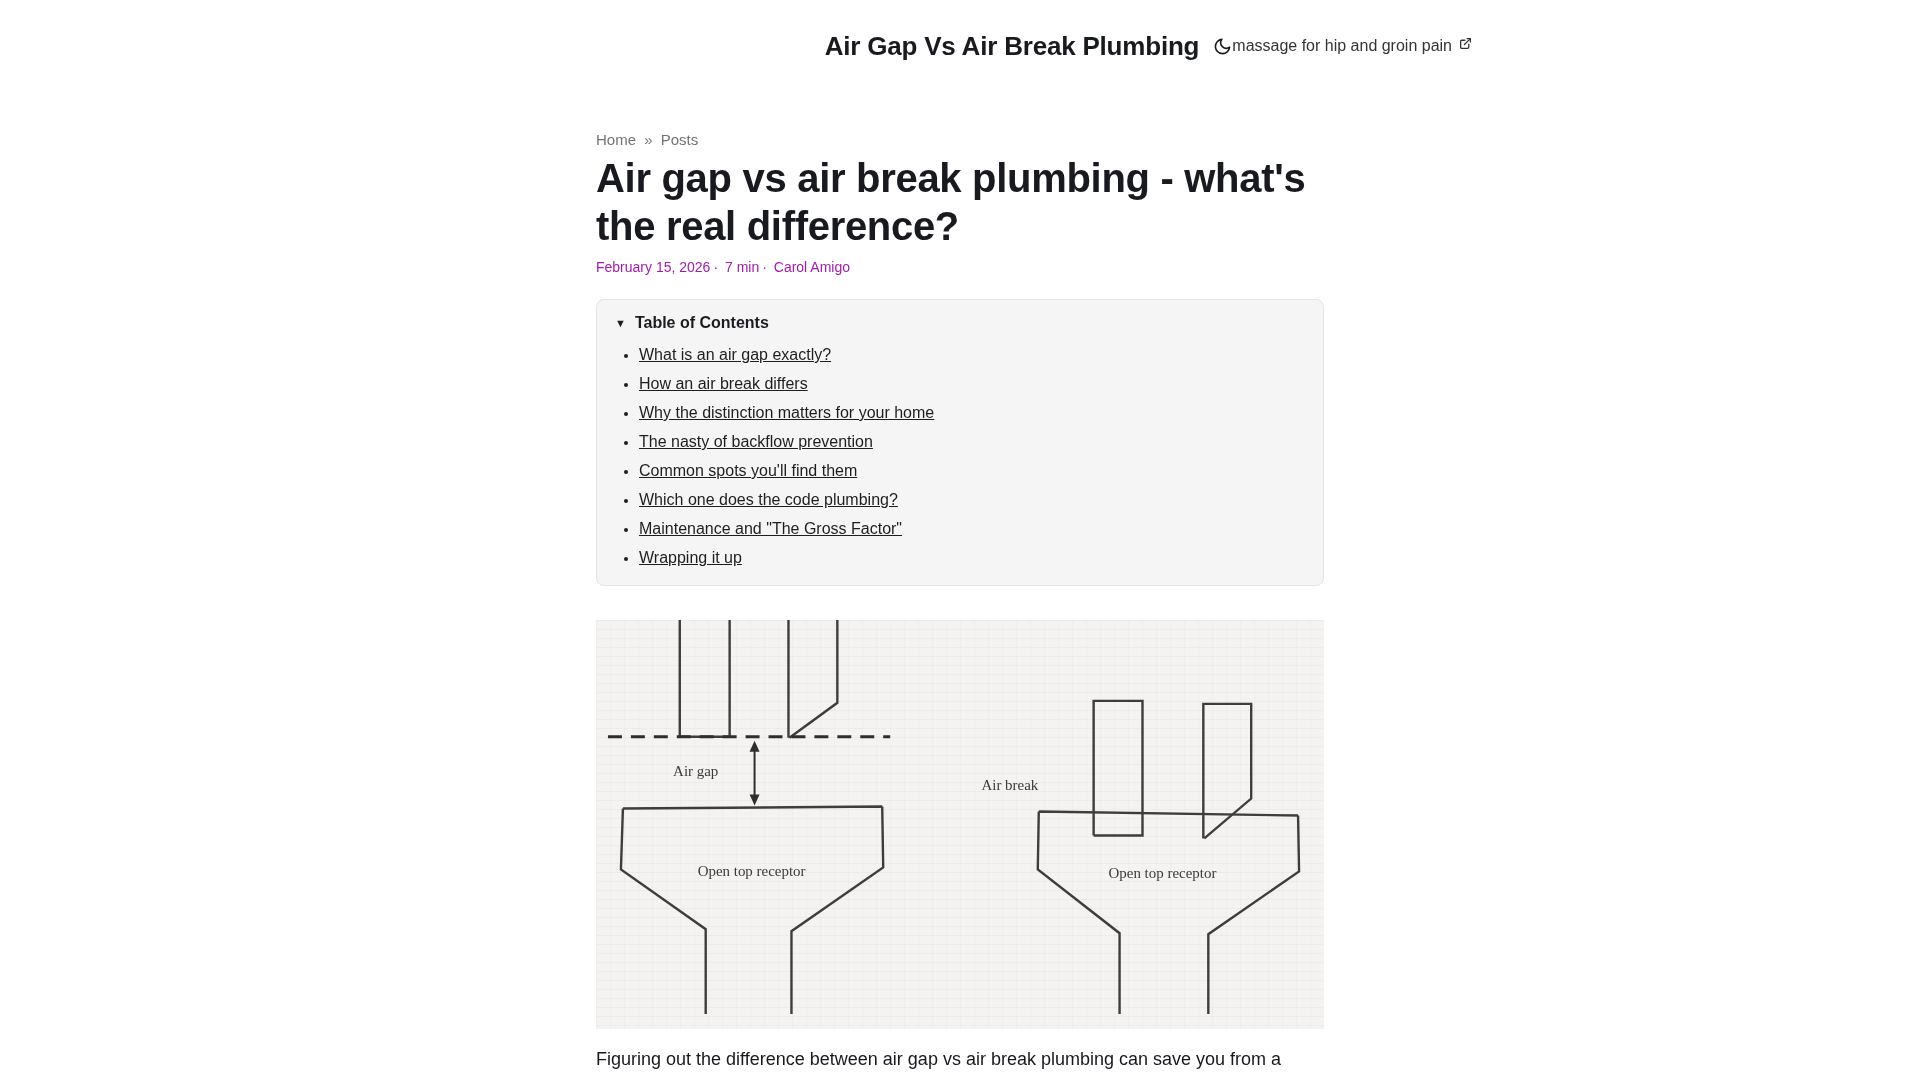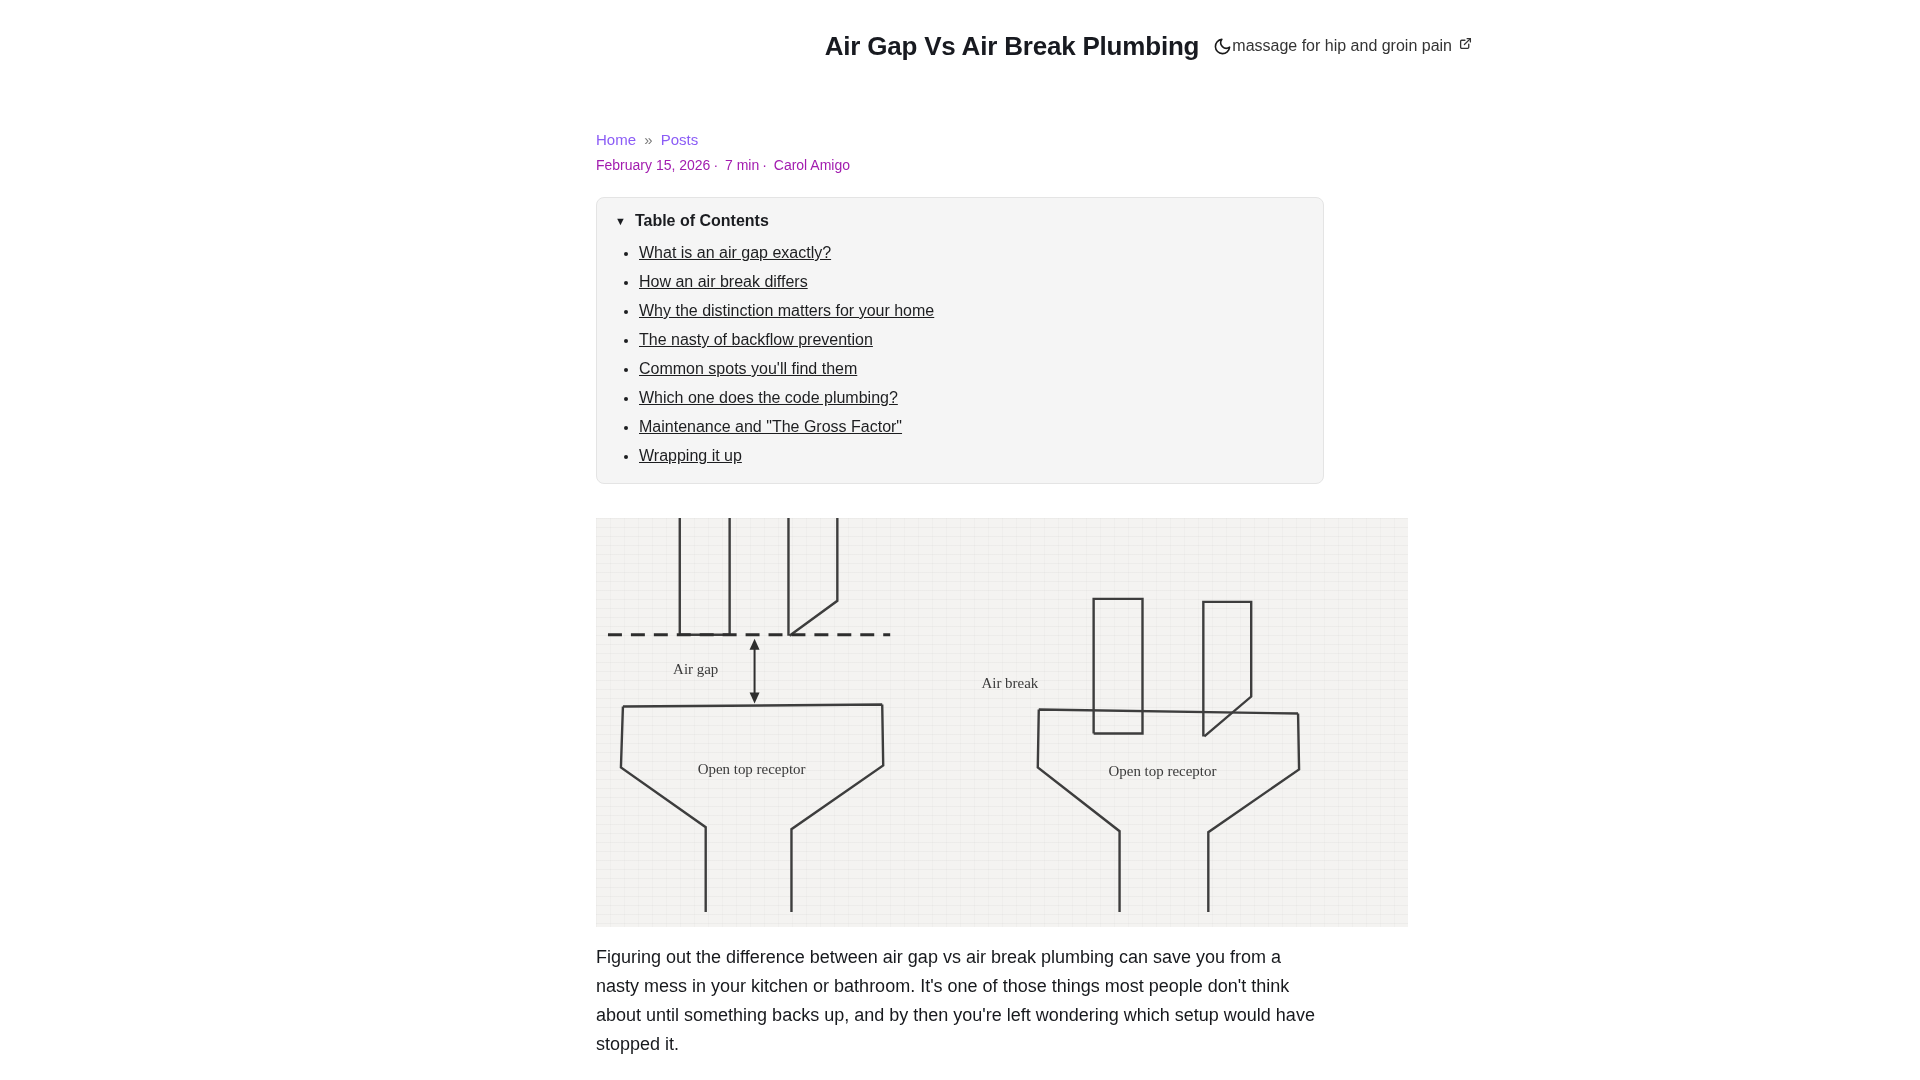--- a/index.html
+++ b/index.html
@@ -11,42 +11,42 @@
     display:flex; align-items:center; justify-content:flex-end; }
   .header-left { display:flex; align-items:center; gap:14px; }
   .site-title { font-size:26px; font-weight:bold; color:#181a20; text-decoration:none; letter-spacing:-0.2px; cursor:pointer; }
   .theme-toggle { background:none; border:none; cursor:pointer; display:flex; align-items:center; padding:0; margin-top:3px; }
   .nav-link { display:flex; align-items:center; gap:7px; font-size:16px; color:#343434; text-decoration:none; cursor:pointer; }
   .ext-icon { margin-top:-2px; }
 
   
   .main { max-width:728px; margin:0 auto; }
   .breadcrumb { margin-top:55px; font-size:15px; color:#1d1e20; }
-  .breadcrumb a { color:#8b5cf6; text-decoration:none; cursor:pointer;text-align:center; }
+  .breadcrumb a { color:#737373; text-decoration:none; cursor:pointer;text-align:center; }
   .breadcrumb .sep { color:#7a7a7a; margin:0 4px; }
 
   h1.post-title { margin-top:6px; font-size:40px; line-height:48px; font-weight:bold;
     color:#181a20; letter-spacing:-0.3px; }
   .post-meta { margin-top:9px; font-size:14px; color:#a21caf; }
   .post-meta .dot { margin:0 3px; }
 
   
   details.toc { margin-top:24px; background:#f5f5f5; border:1px solid #e4e4e4;
     border-radius:8px; padding:12px 20px 13px 18px; }
   details.toc summary { list-style:none; cursor:pointer; font-size:16px; font-weight:bold;
     color:#1a1c20; line-height:22px; display:flex; align-items:center; gap:9px; }
   details.toc summary::-webkit-details-marker { display:none; }
   .toc-marker { font-size:11px; color:#1a1c20; }
   .toc-list { margin-top:6px; padding-left:24px; }
   .toc-list li { font-size:16px; line-height:29px; color:#1d1e20;text-decoration:underline; }
   .toc-list li::marker { color:#1d1e20; font-size:14px; }
   .toc-list a { color:#1d1e20; text-decoration:none; cursor:pointer; }
 
   
-  figure.diagram { margin-top:34px; width:812px; height:409px; background:#f4f3f1;
+  figure.diagram { margin-top:34px; width:728px; height:409px; background:#f4f3f1;
     background-image:
       repeating-linear-gradient(180deg, rgba(110,110,110,0.055) 0 1px, transparent 1px 9px),
       repeating-linear-gradient(90deg, rgba(110,110,110,0.035) 0 1px, transparent 1px 14px);
     overflow:hidden; }
   figure.diagram svg { display:block; width:728px; height:409px; }
   .scan-line { stroke:#3d3d3d; stroke-width:2.4; fill:none; }
   .scan-dash { stroke:#2e2e2e; stroke-width:3.2; fill:none; stroke-dasharray:14 9; }
   .scan-arrow { stroke:#2e2e2e; stroke-width:2; fill:none; }
   .scan-head { fill:#2e2e2e; stroke:none; }
   .scan-text { font-family:"Liberation Serif", serif; font-size:15px; fill:#3a3a3a; }
@@ -81,20 +81,21 @@
 </header>
 
 <main class="main">
 
   <nav class="breadcrumb">
     <a>Home</a>
     <span class="sep">»</span>
     <a>Posts</a>
   </nav>
 
+  <h1 class="post-title">Air gap vs air break plumbing - what's the real difference?</h1>
 
   <div class="post-meta">
     <span>February 15, 2026</span><span class="dot">·</span>
     <span>7 min</span><span class="dot">·</span>
     <span>Carol Amigo</span>
   </div>
 
   <details class="toc" open="">
     <summary>
       <span class="toc-marker">▼</span>

